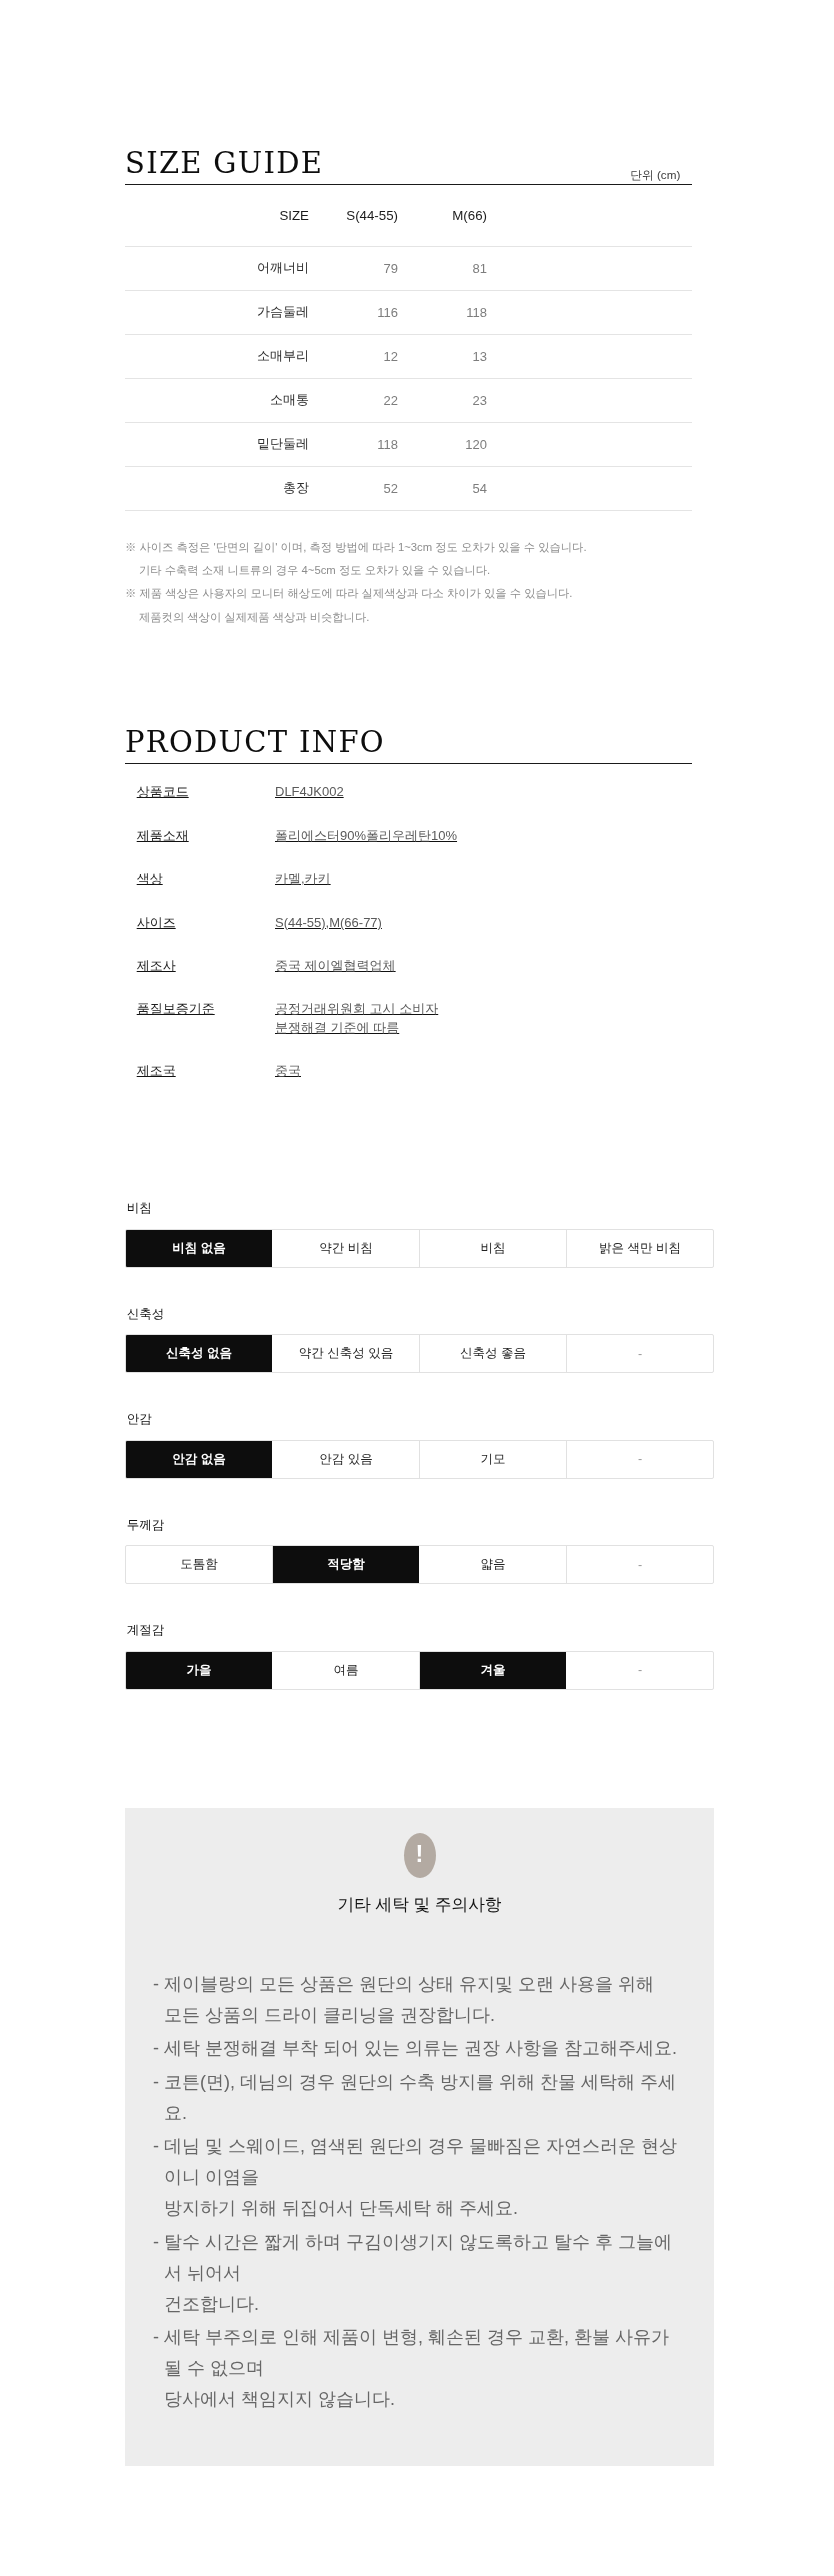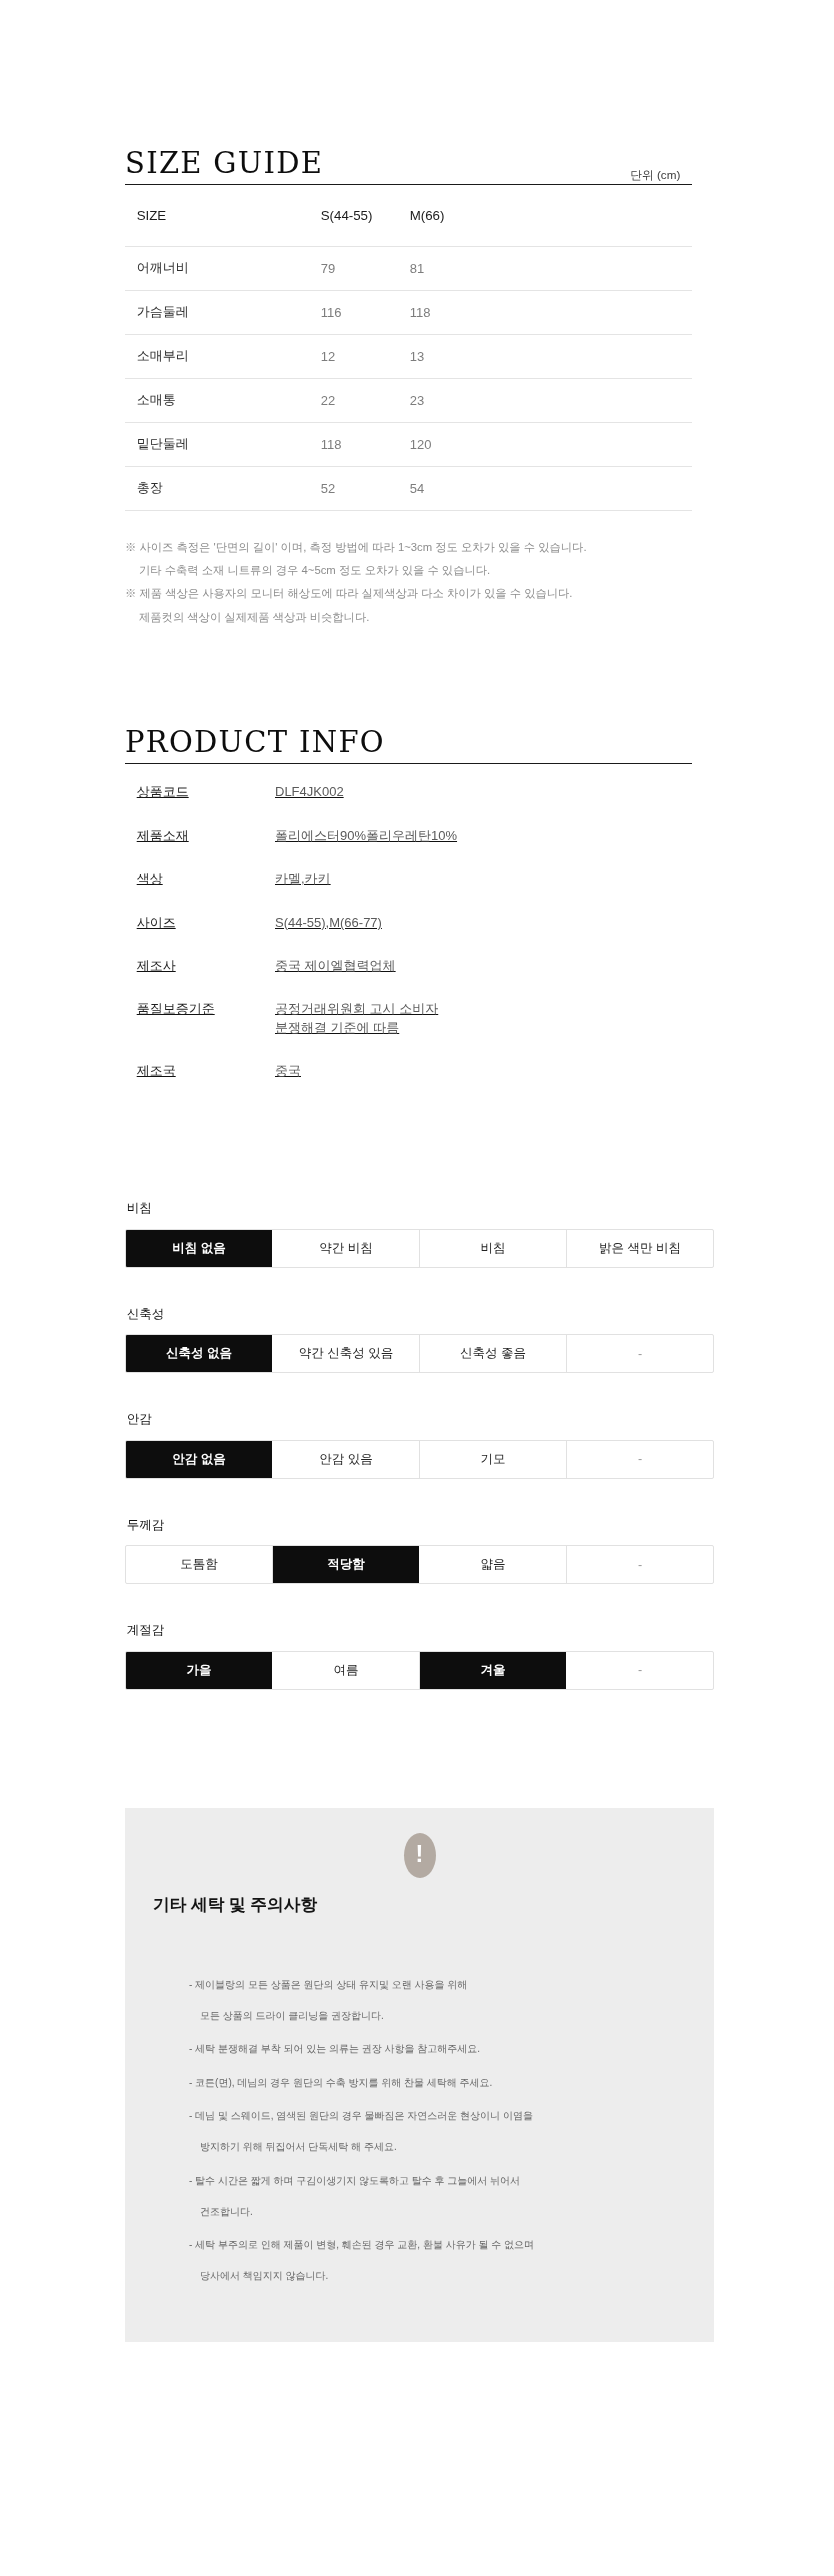--- a/index.html
+++ b/index.html
@@ -11,21 +11,21 @@
   .sec-head { position:relative; border-bottom:1.7px solid #1a1a1a; padding-bottom:4px; width:567px; }
   .sec-title { font-family:"DejaVu Serif", serif; font-weight:400; font-size:29px; letter-spacing:1.3px; color:#0d0d0d; line-height:33px; }
   .unit { position:absolute; right:11.7px; bottom:1px; font-size:11.7px; color:#3a3a3a; }
 
   
   .size-guide { padding-top:147px; }
   table.size-table { border-collapse:collapse; width:567px; table-layout:fixed; }
   table.size-table col.c-label { width:184px; }
   table.size-table col.c-s { width:89px; }
   table.size-table col.c-m { width:89px; }
-  table.size-table th, table.size-table td { text-align:left; font-weight:400; padding:0 0 0 11.7px; border-bottom:0.8px solid #e4e4e4; }
+  table.size-table th, table.size-table td { text-align:right; font-weight:400; padding:0 0 0 11.7px; border-bottom:0.8px solid #e4e4e4; }
   table.size-table thead th { height:61px; font-size:13.3px; color:#1c1c1c; font-weight:500; }
   table.size-table tbody th { height:44px; font-size:13px; color:#2e2e2e; }
   table.size-table tbody td { font-size:13px; color:#7d7d7d; }
 
   
   .notes { list-style:none; margin-top:25px; }
   .notes li { font-size:11.3px; line-height:23.4px; color:#8c8c8c; }
   .notes li.cont { padding-left:14px; }
 
   
@@ -44,24 +44,24 @@
   .attr-cell + .attr-cell { border-left:0.8px solid #e1e1e1; }
   .attr-cell.dash { color:#999; }
   .attr-cell.on { background:#0d0d0d; color:#fff; font-weight:700; }
   .attr-cell.on + .attr-cell { border-left-color:transparent; }
 
   
   .care-box { margin-top:118px; width:589px; background:#ededed; padding:25px 28px 48px 28px; }
   .care-icon { width:32px; height:45px; border-radius:50%; background:#b3aaa2; margin:0 auto;
                display:flex; align-items:center; justify-content:center; }
   .care-icon span { color:#fff; font-size:23.4px; font-weight:700; line-height:1; }
-  .care-title { font-size:16.7px; color:#141414; font-weight:700; margin-top:15px; }
+  .care-title { text-align:center; font-size:16.7px; color:#141414; font-weight:400; margin-top:15px; }
   .care-list { list-style:none; margin-top:53px; }
-  .care-list li { font-size:10px; color:#666; line-height:31px; white-space:pre-line;
-                  padding-left:11px; text-indent:-11px; margin-bottom:2.5px;margin-left:36px; }
+  .care-list li { font-size:18px; color:#666; line-height:31px; white-space:pre-line;
+                  padding-left:11px; text-indent:-11px; margin-bottom:2.5px; }
 </style>
 </head>
 <body>
 
 <div class="page">
   <div class="content">
 
     <section class="size-guide">
       <div class="sec-head">
         <h1 class="sec-title">SIZE GUIDE</h1>

